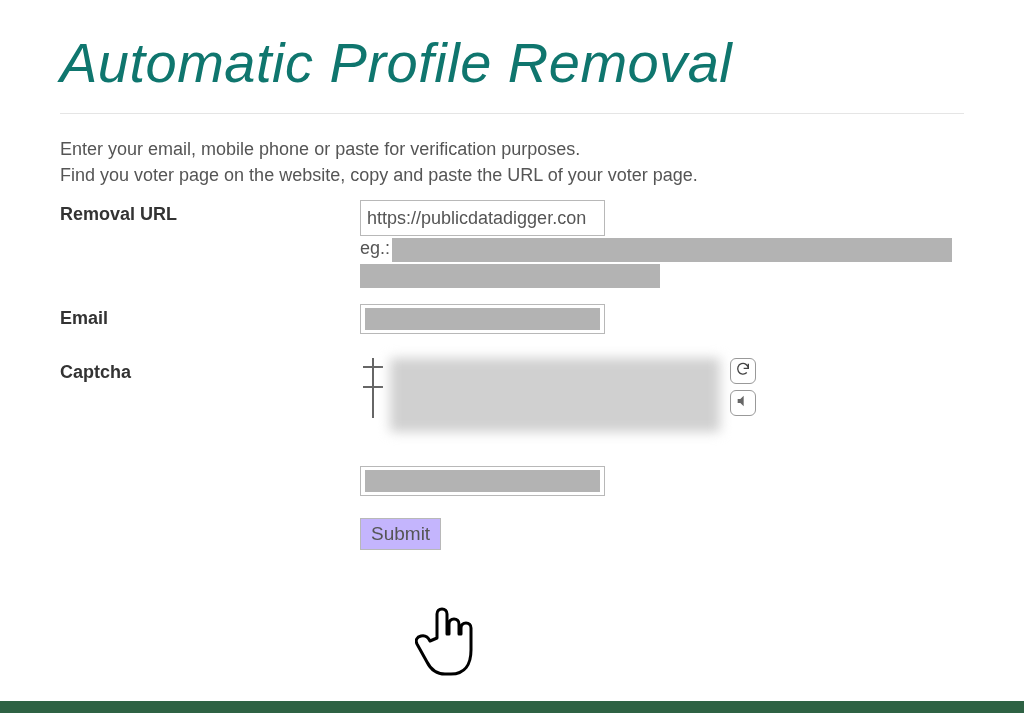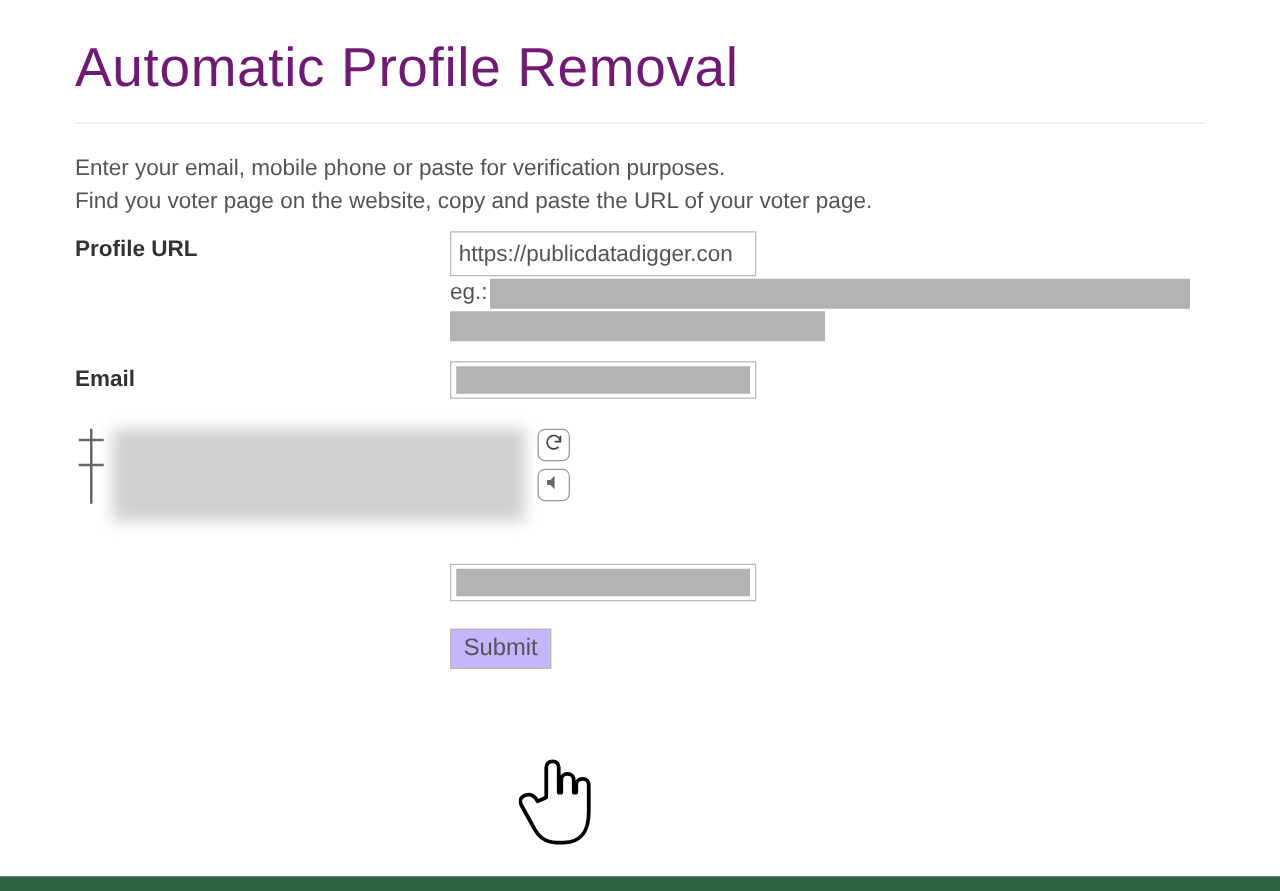--- a/index.html
+++ b/index.html
@@ -8,25 +8,26 @@
       background: #ffffff;
       width: 1024px;
       height: 713px;
       position: relative;
       overflow: hidden;
     }
     .container {
       padding: 30px 60px 0 60px;
     }
     .page-title {
-      font-size: 44px;
+      font-size: 56px;
       font-weight: 400;
-      color: #701a75;
+      color: #0f766e;
       margin-bottom: 18px;
       letter-spacing: 0.5px;
+      font-style: italic;
     }
     hr.divider {
       border: none;
       border-top: 1px solid #e5e5e5;
       margin-bottom: 22px;
     }
     .intro {
       font-size: 18px;
       line-height: 1.45;
       color: #555555;
@@ -180,21 +181,21 @@
 <div class="container">
   <h1 class="page-title">Automatic Profile Removal</h1>
   <hr class="divider">
 
   <p class="intro">
     <span>Enter your email, mobile phone or paste for verification purposes.</span><br>
     <span>Find you voter page on the website, copy and paste the URL of your voter page.</span>
   </p>
 
   <div class="form-row">
-    <div class="form-label">Profile URL</div>
+    <div class="form-label">Removal URL</div>
     <div class="form-field">
       <input type="text" value="https://publicdatadigger.con" style="">
     </div>
   </div>
 
   <div class="example-row">
     <div class="example-spacer"></div>
     <div class="example-content">
       <div class="eg-line1">
         <span class="eg-label">eg.:</span>
@@ -210,20 +211,21 @@
     <div class="form-label">Email</div>
     <div class="form-field">
       <div class="redacted-input">
         <div class="redacted-bar"></div>
       </div>
     </div>
   </div>
 
 
   <div class="form-row row-captcha">
+    <div class="form-label">Captcha</div>
     <div class="form-field">
       <div class="captcha-area">
         <div class="captcha-ticks">
           <div class="tick-v"></div>
           <div class="tick-h t1"></div>
           <div class="tick-h t2"></div>
         </div>
         <div class="captcha-blur"></div>
         <div class="captcha-buttons">
           <div class="icon-btn">

